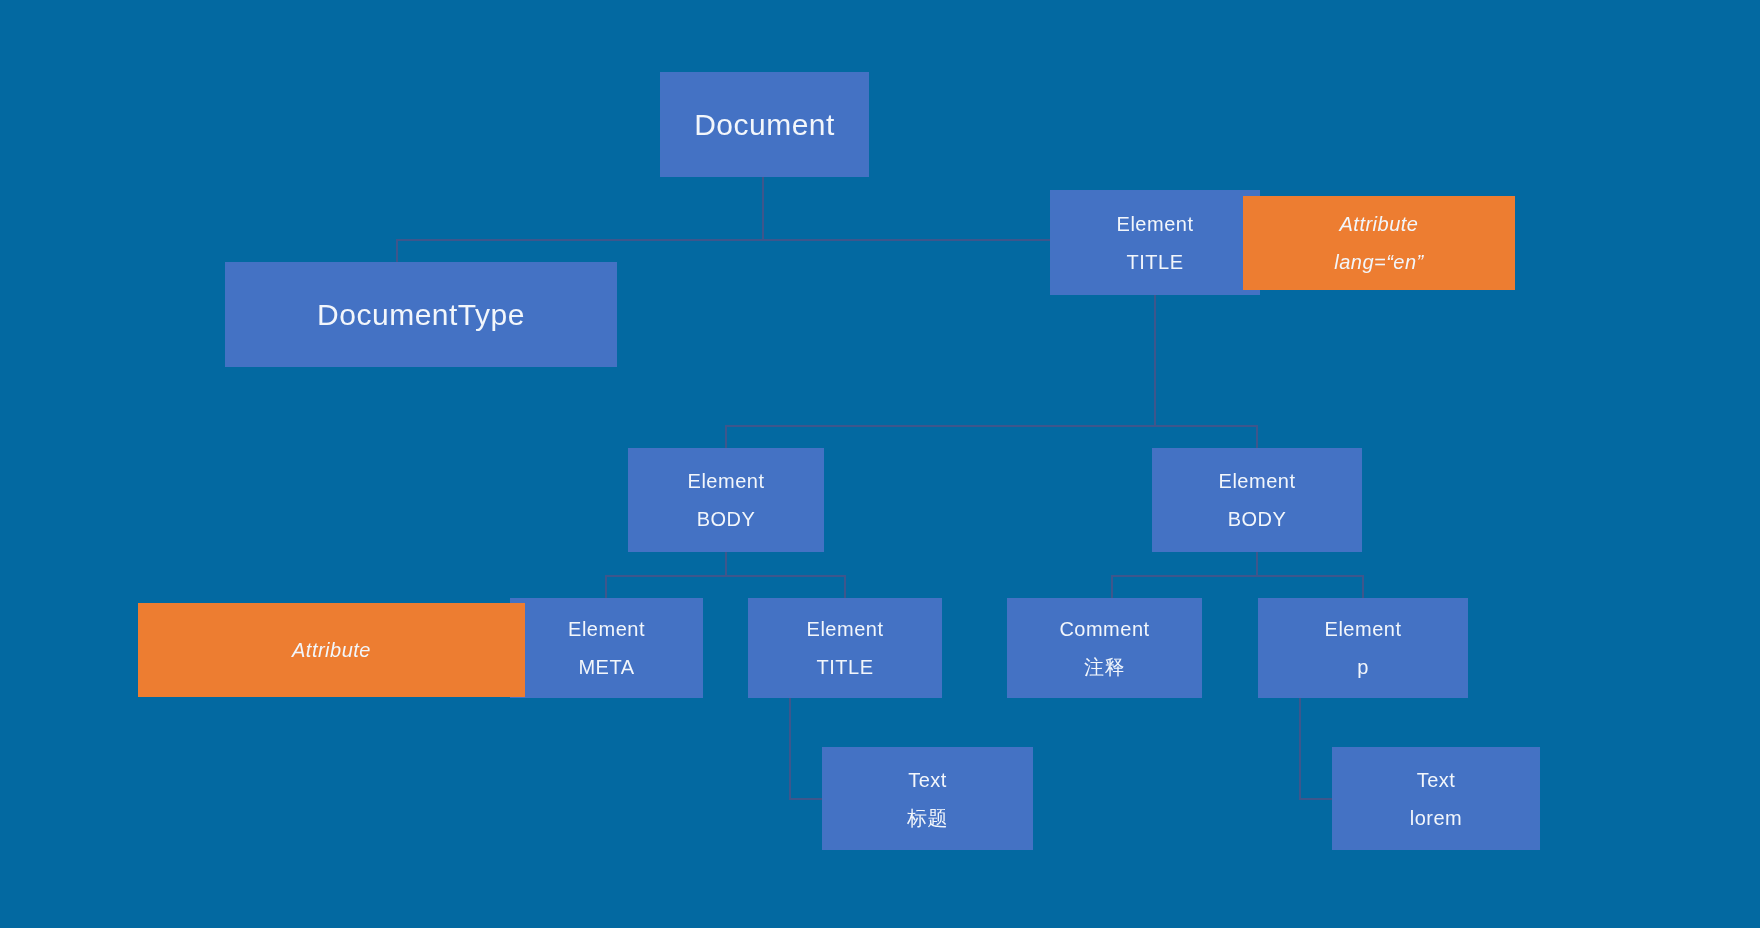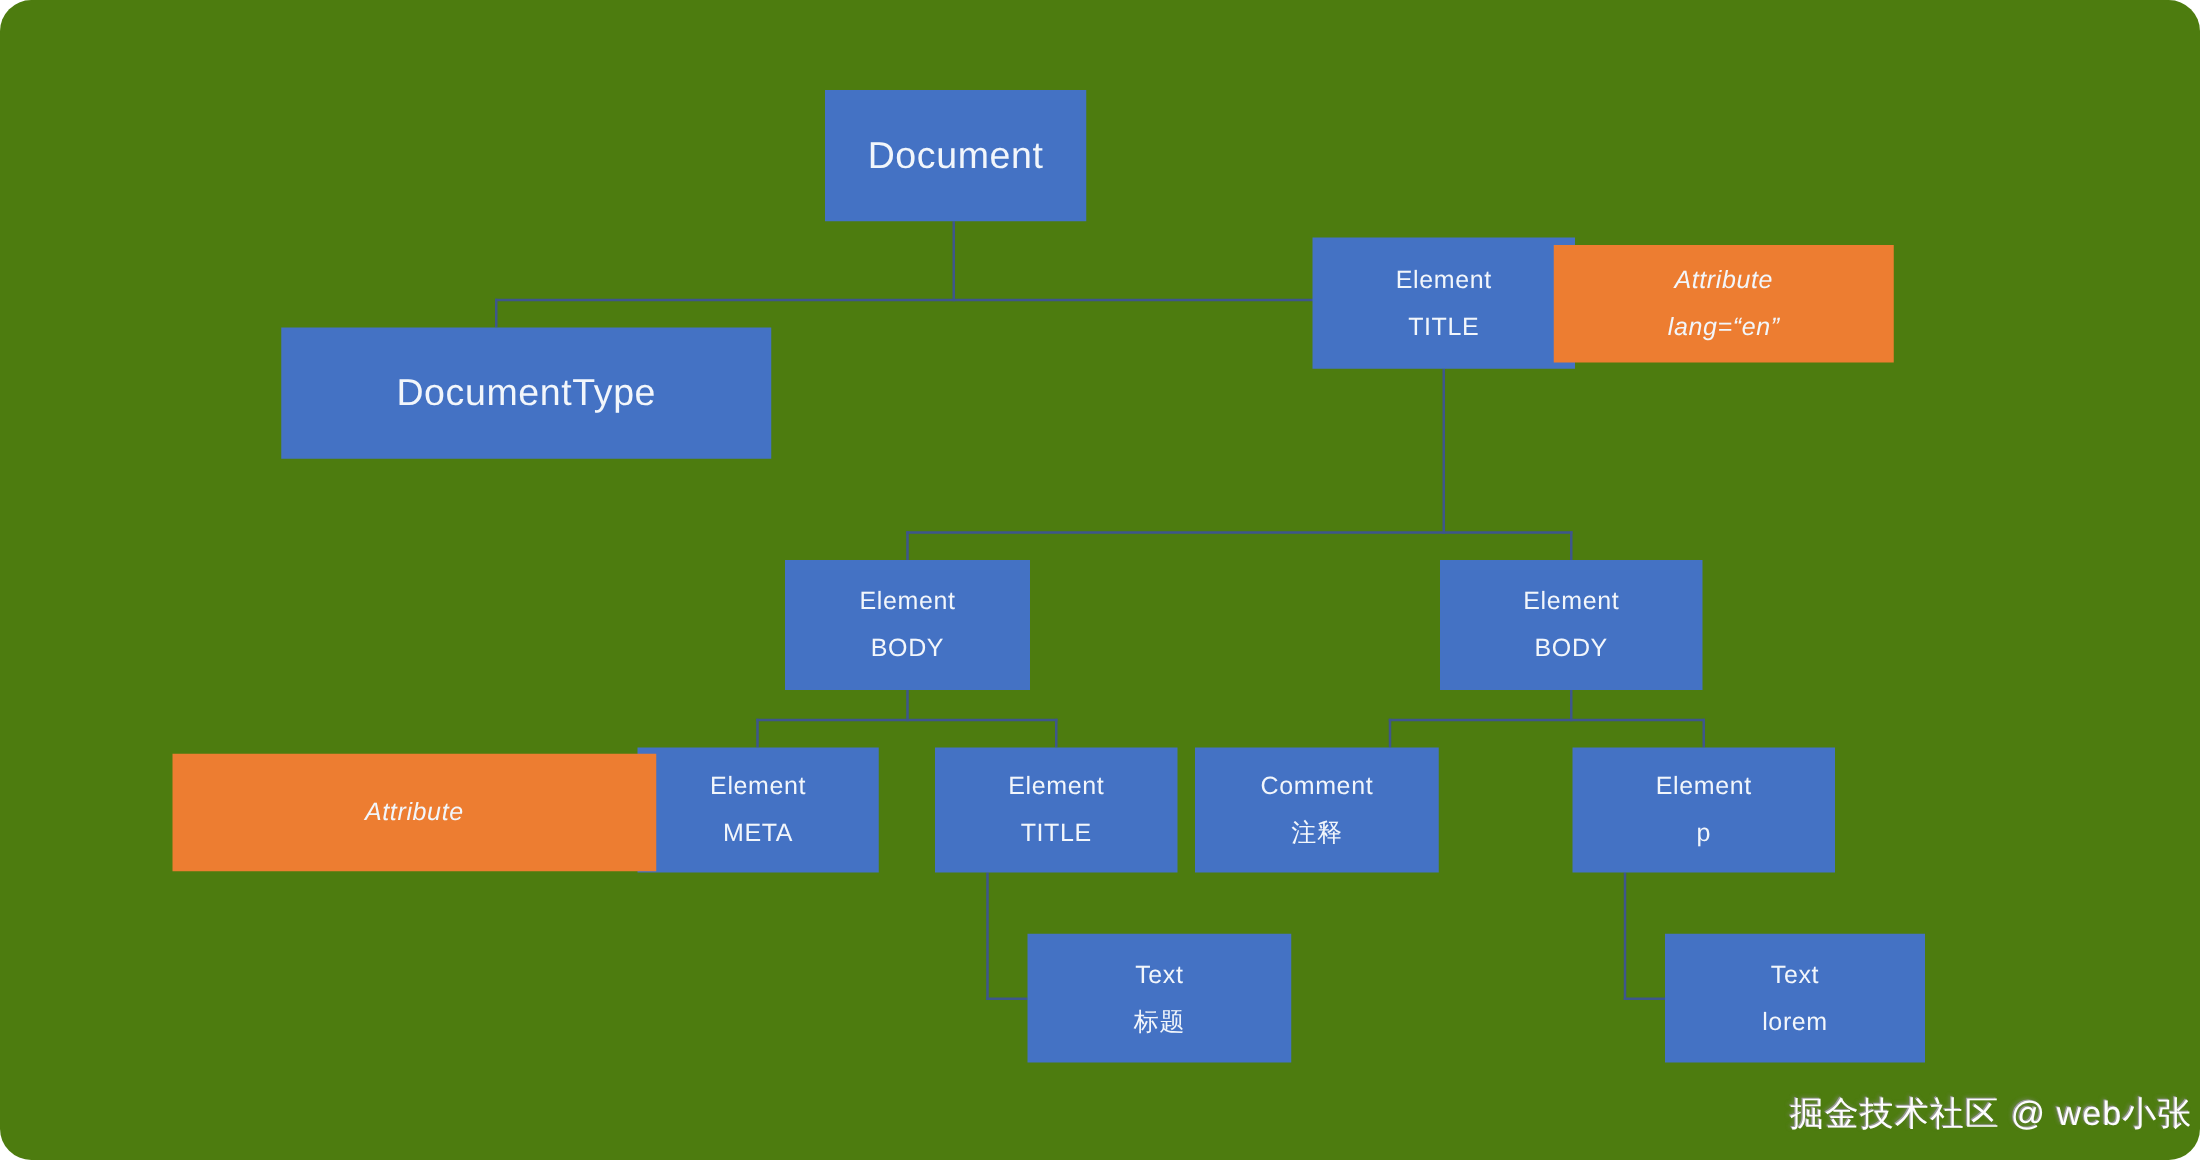--- a/index.html
+++ b/index.html
@@ -1,41 +1,41 @@
 <!DOCTYPE html>
 <html style="--node-fill: #4472C4; --attribute-fill: #ED7D31; --connector: #3E568C; --node-text: #F2F6FB; --watermark: #FDFDFD;"><head>
 <meta charset="utf-8">
 <style>
   html,body{margin:0;padding:0;}
   body{
     width:1760px;height:928px;background:#ffffff;overflow:hidden;
     font-family:"Liberation Sans","DejaVu Sans",sans-serif;
   }
-  .canvas{position:relative;width:1760px;height:928px;background:#4d7c0f;border-radius:25px;}
+  .canvas{position:relative;width:1760px;height:928px;background:#0369a1;}
 
   
   .node{
     position:absolute;display:flex;flex-direction:column;align-items:center;justify-content:center;
     background:var(--node-fill,#4472C4);color:var(--node-text,#f2f6fb);
     text-align:center;z-index:2;
   }
   .node .l{display:block;font-size:20px;line-height:38px;letter-spacing:.5px;}
   .node.single .l{font-size:30px;}
   .node.attr{background:var(--attribute-fill,#ED7D31);z-index:3;font-style:italic;}
 
   #n-document    {left:660px;  top:72px;  width:209px; height:105px;}
   #n-doctype     {left:225px;  top:262px; width:392px; height:105px;}
   #n-html        {left:1050px; top:190px; width:210px; height:105px;}
   #n-attr-lang   {left:1243px; top:196px; width:272px; height:94px;}
   #n-head        {left:628px;  top:448px; width:196px; height:104px;}
   #n-body        {left:1152px; top:448px; width:210px; height:104px;}
   #n-attr-charset{left:138px;  top:603px; width:387px; height:94px;}
   #n-meta        {left:510px;  top:598px; width:193px; height:100px;}
   #n-title       {left:748px;  top:598px; width:194px; height:100px;}
-  #n-comment     {left:956px; top:598px; width:195px; height:100px;}
+  #n-comment     {left:1007px; top:598px; width:195px; height:100px;}
   #n-p           {left:1258px; top:598px; width:210px; height:100px;}
   #n-text-title  {left:822px;  top:747px; width:211px; height:103px;}
   #n-text-lorem  {left:1332px; top:747px; width:208px; height:103px;}
 
   
   .edge{position:absolute;background:var(--connector,#3E568C);z-index:1;}
 
   
   .watermark{
     position:absolute;right:6px;top:873px;z-index:4;
@@ -124,15 +124,14 @@
   <div class="node" id="n-text-title">
     <span class="l">Text</span>
     <span class="l">标题</span>
   </div>
 
   <div class="node" id="n-text-lorem">
     <span class="l">Text</span>
     <span class="l">lorem</span>
   </div>
 
-  <div class="watermark">掘金技术社区 @ web小张</div>
 
 </div>
 
 </body></html>

